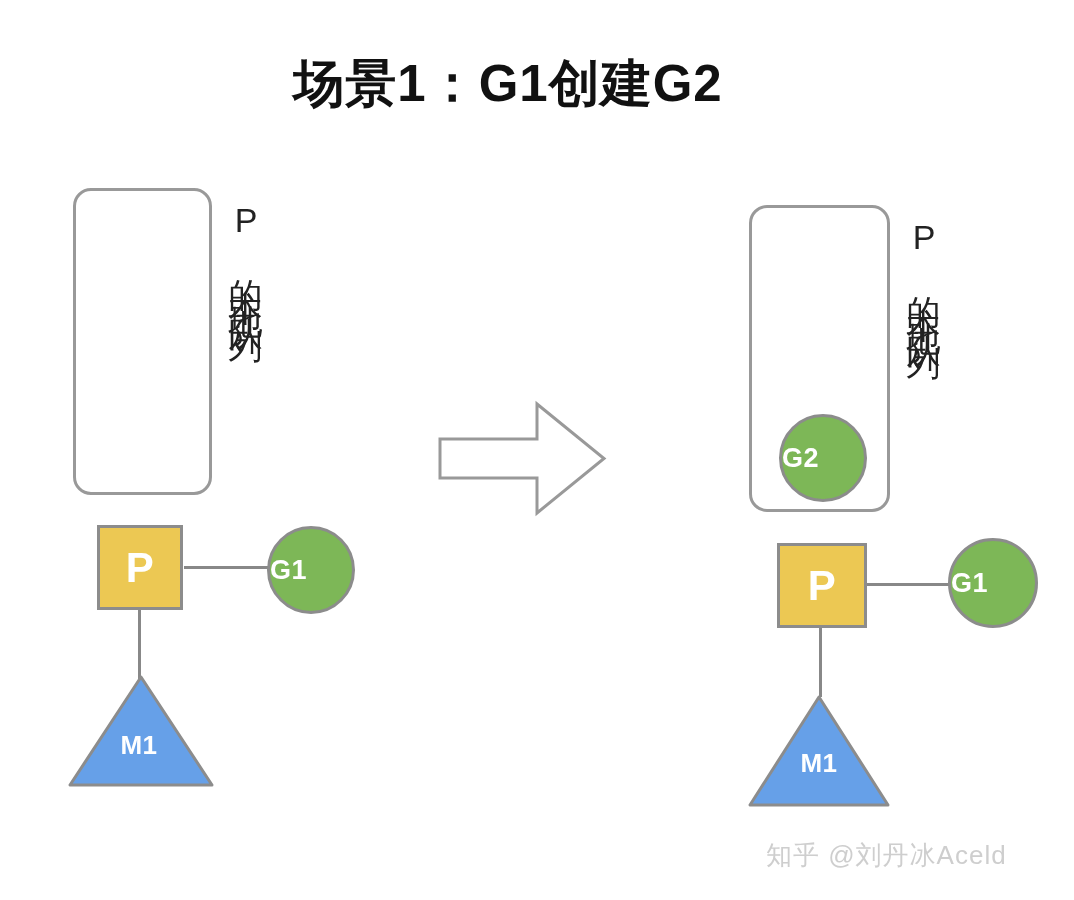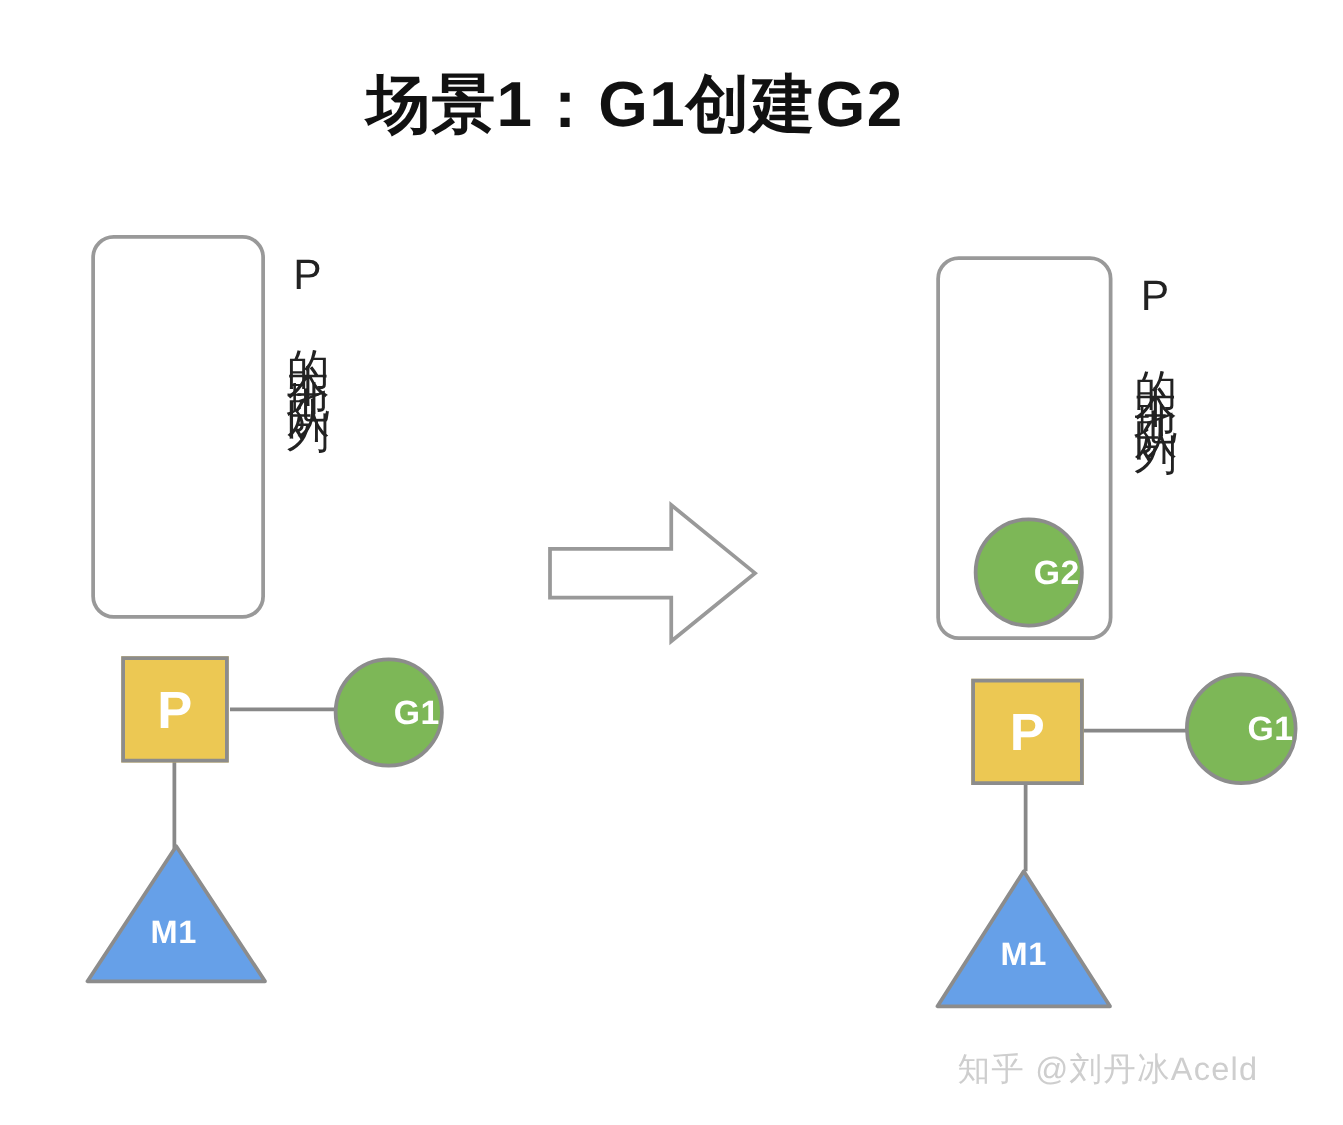--- a/index.html
+++ b/index.html
@@ -41,21 +41,21 @@
     background: var(--p-yellow, #ECC853);
     border: 3px solid var(--shape-outline, #8C8C8C);
     display: flex; align-items: center; justify-content: center;
   }
   .p-square .shape-text { font-size: 42px; }
 
   .g-circle {
     background: var(--g-green, #7CB454);
     border: 3px solid var(--shape-outline, #8C8C8C);
     border-radius: 50%;
-    display: flex; align-items: center; justify-content: flex-end;
+    display: flex; align-items: center; justify-content: flex-start;
   }
   .g-circle .shape-text { font-size: 27px; }
 
   .shape-text {
     color: #ffffff;
     font-weight: bold;
     letter-spacing: 0.5px;
   }
 
   .connector-h { height: 3px; background: var(--connector, #888); }

